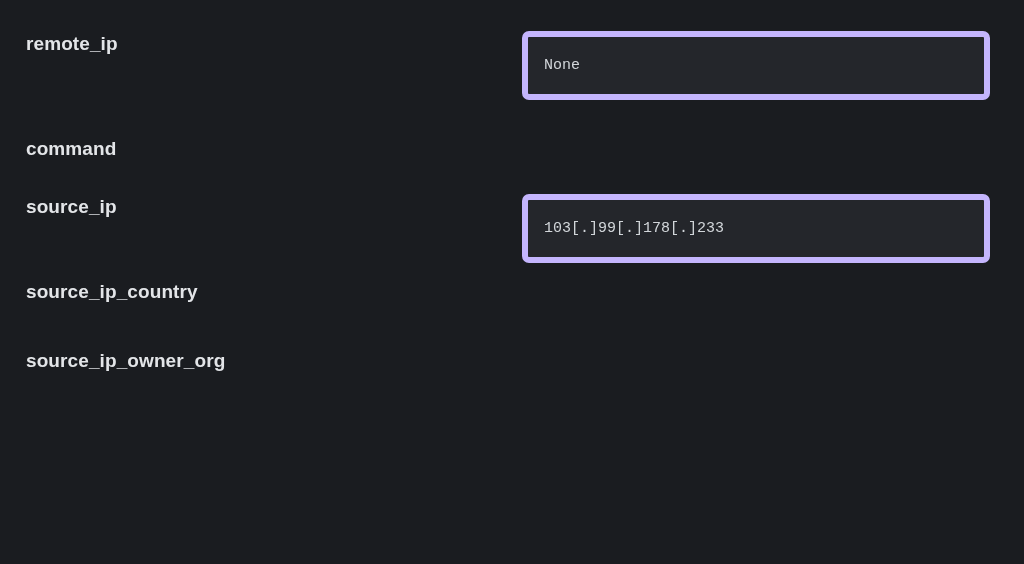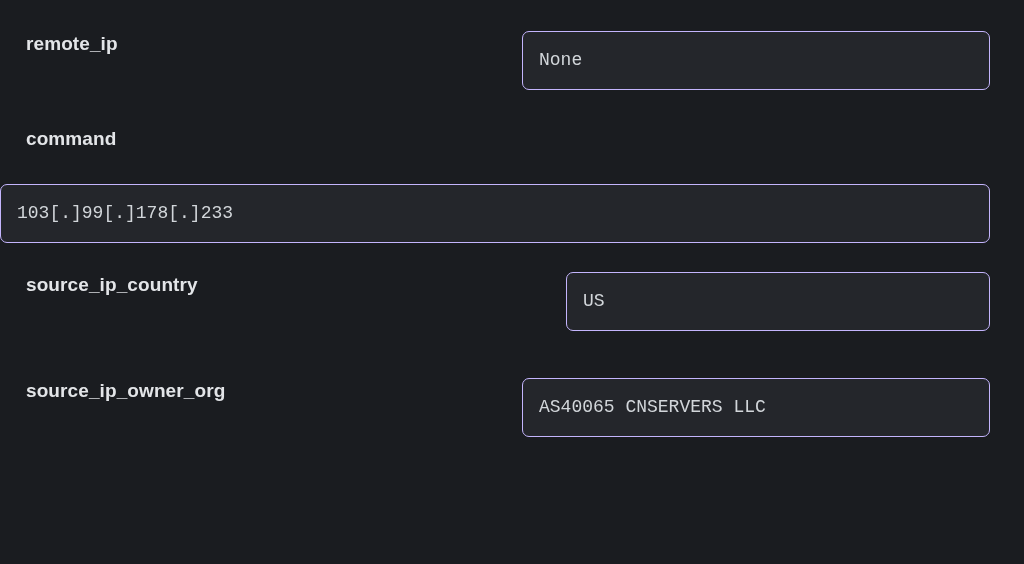--- a/index.html
+++ b/index.html
@@ -48,43 +48,43 @@
   }
 
   
   .field-value-wrap {
     flex: 1 1 auto;
     padding-right: 34px;
   }
 
   .field-value {
     background: #24262b;
-    border: 1px solid #c4b5fd;
+    border: 6px solid #c4b5fd;
     border-radius: 7px;
     color: #d2d6da;
     font-family: "Liberation Mono", "DejaVu Sans Mono", monospace;
-    font-size: 18px;
+    font-size: 15px;
     line-height: 29px;
     padding: 14px 16px;
     white-space: pre-wrap;
     word-break: break-word;
     overflow-wrap: break-word;
   }
 
   
   .row-remote_ip            { margin-top: 31px; }
   .row-remote_ip .field-label      { margin-top: 3px; }
 
   .row-command              { margin-top: 36px; }
   .row-command .field-label        { margin-top: 3px; }
 
   .row-source_ip            { margin-top: 36px; }
   .row-source_ip .field-label      { margin-top: 3px; }
 
-  .row-source_ip_country    { margin-top: 29px; gap: 44px; }
+  .row-source_ip_country    { margin-top: 16px; }
   .row-source_ip_country .field-label { margin-top: 3px; }
 
   .row-source_ip_owner_org  { margin-top: 47px; }
   .row-source_ip_owner_org .field-label { margin-top: 3px; }
 </style>
 </head>
 <body>
 
 <div class="field-list">
 
@@ -93,32 +93,27 @@
     <div class="field-value-wrap">
       <div class="field-value">None</div>
     </div>
   </div>
 
   <div class="field-row row-command">
     <div class="field-label">command</div>
   </div>
 
   <div class="field-row row-source_ip">
+    <div class="field-label">source_ip</div>
     <div class="field-value-wrap">
       <div class="field-value">103[.]99[.]178[.]233</div>
     </div>
   </div>
 
   <div class="field-row row-source_ip_country">
     <div class="field-label">source_ip_country</div>
-    <div class="field-value-wrap">
-      <div class="field-value">US</div>
-    </div>
   </div>
 
   <div class="field-row row-source_ip_owner_org">
     <div class="field-label">source_ip_owner_org</div>
-    <div class="field-value-wrap">
-      <div class="field-value">AS40065 CNSERVERS LLC</div>
-    </div>
   </div>
 
 </div>
 
 </body></html>

